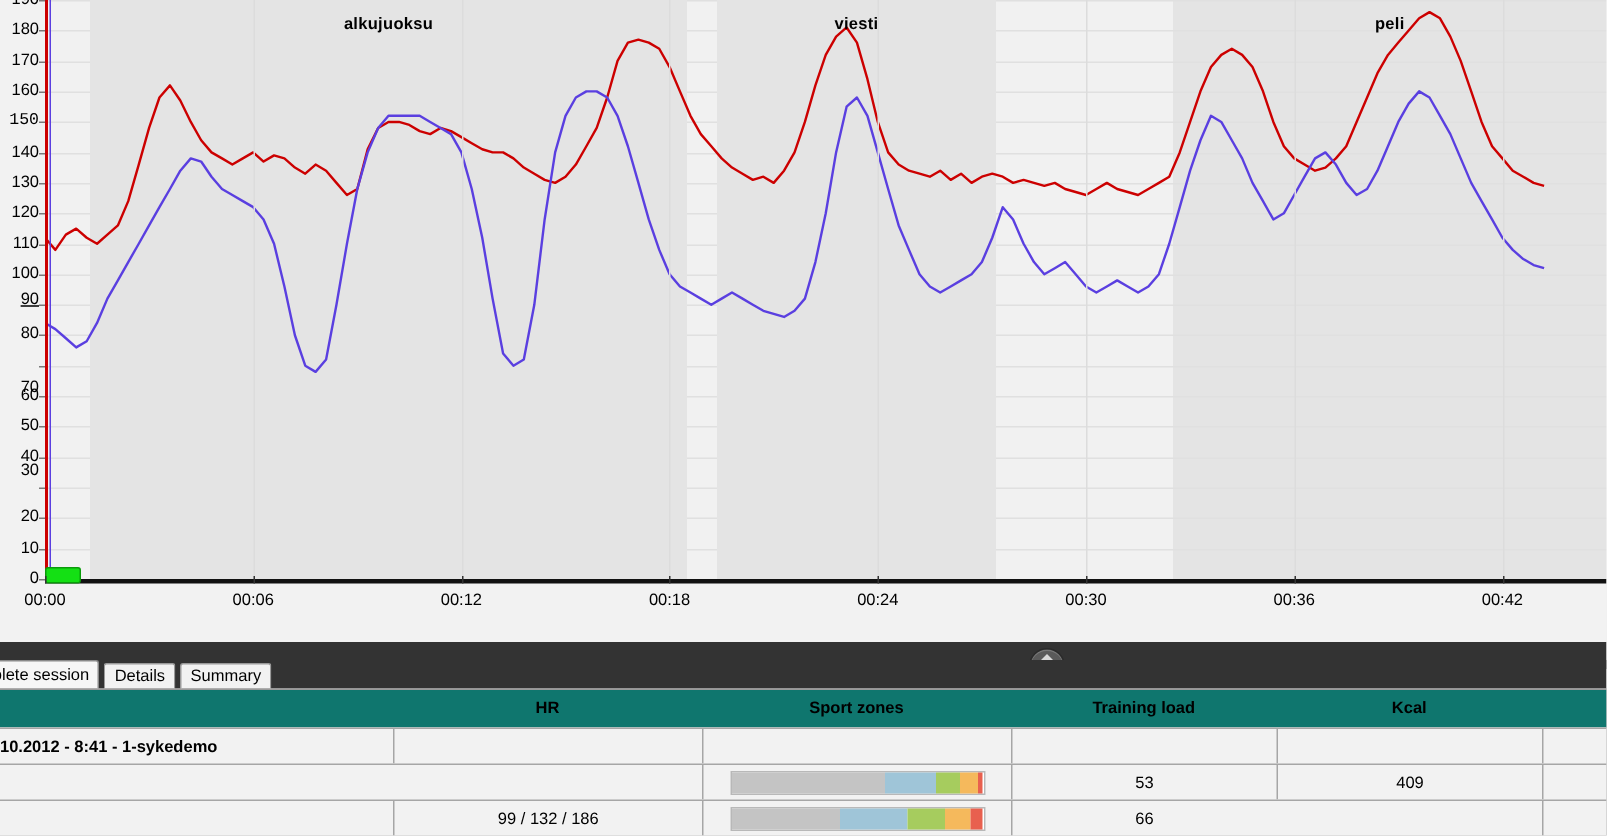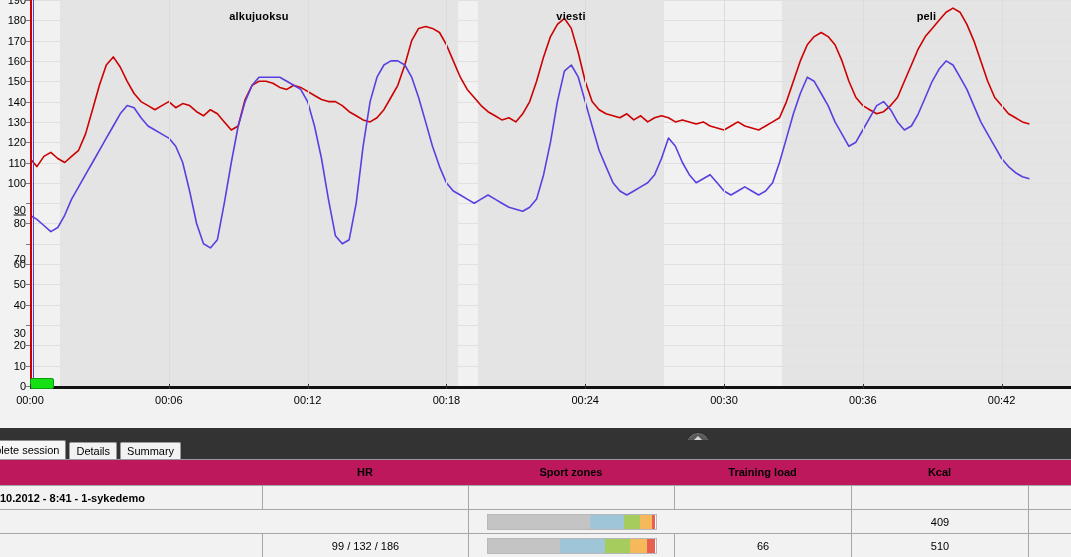--- a/index.html
+++ b/index.html
@@ -49,21 +49,21 @@
   
   #bottom{position:absolute;left:0;top:440px;width:1071px;height:117px;background:#333333;}
   #tabstrip{position:absolute;left:0;top:0;height:19px;width:1071px;}
   .tab{position:absolute;top:2px;height:17px;line-height:16px;font-size:11px;color:#000;
        background:#f2f2f2;border:1px solid #9a9a9a;border-bottom:none;
        border-radius:2px 2px 0 0;padding:0 6px;box-sizing:border-box;}
   .tab.active{top:0;height:19px;line-height:18px;background:#f6f6f6;border-color:#8a8a8a;font-weight:normal;}
 
   #table-wrap{position:absolute;left:0;top:19px;width:1071px;height:98px;background:#f2f2f2;
               border-top:1px solid #9a9a9a;}
-  #header-row{position:absolute;left:0;top:0;width:1071px;height:25px;background:#be185d;}
+  #header-row{position:absolute;left:0;top:0;width:1071px;height:25px;background:#0f766e;}
   .colhead{position:absolute;top:6px;font-size:11px;font-weight:bold;color:#000;
            text-align:center;transform:translateX(-50%);white-space:nowrap;}
 
   .trow{position:absolute;left:0;width:1071px;box-sizing:border-box;
         border-top:1px solid #a6a6a6;background:#f2f2f2;}
   .tcell{position:absolute;top:0;bottom:0;box-sizing:border-box;
          border-left:1px solid #a6a6a6;font-size:11px;color:#000;
          display:flex;align-items:center;justify-content:center;}
   .grouptitle{font-weight:bold;font-size:11px;color:#000;}
 
@@ -83,45 +83,45 @@
 
     <div id="y-axis">
         <div class="ytick" style="top: 0px;">190</div>
         <div class="ytickmark" style="top: 0px;"></div>
         <div class="ytick" style="top: 20.3158px;">180</div>
         <div class="ytickmark" style="top: 20.3158px;"></div>
         <div class="ytick" style="top: 40.6316px;">170</div>
         <div class="ytickmark" style="top: 40.6316px;"></div>
         <div class="ytick" style="top: 60.9474px; margin-left: 22px;">160</div>
         <div class="ytickmark" style="top: 60.9474px;"></div>
-        <div class="ytick" style="top: 81.2632px;">150</div>
+        <div class="ytick" style="top: 81.2632px; font-family: Liberation Mono, monospace;">150</div>
         <div class="ytickmark" style="top: 81.2632px;"></div>
         <div class="ytick" style="top: 101.579px;">140</div>
         <div class="ytickmark" style="top: 101.579px;"></div>
         <div class="ytick" style="top: 121.895px;">130</div>
         <div class="ytickmark" style="top: 121.895px;"></div>
         <div class="ytick" style="top: 142.211px;">120</div>
         <div class="ytickmark" style="top: 142.211px;"></div>
         <div class="ytick" style="top: 162.526px;">110</div>
         <div class="ytickmark" style="top: 162.526px;"></div>
         <div class="ytick" style="top: 182.842px;">100</div>
         <div class="ytickmark" style="top: 182.842px;"></div>
-        <div class="ytick" style="top: 210px; text-decoration: underline;">90</div>
+        <div class="ytick" style="top: 200px; text-decoration: underline;">90</div>
         <div class="ytickmark" style="top: 203.158px;"></div>
         <div class="ytick" style="top: 223.474px;">80</div>
         <div class="ytickmark" style="top: 223.474px;"></div>
         <div class="ytick" style="top: 259px;">70</div>
         <div class="ytickmark" style="top: 243.789px;"></div>
         <div class="ytick" style="top: 264.105px;">60</div>
         <div class="ytickmark" style="top: 264.105px;"></div>
         <div class="ytick" style="top: 284.421px;">50</div>
         <div class="ytickmark" style="top: 284.421px;"></div>
         <div class="ytick" style="top: 304.737px;">40</div>
         <div class="ytickmark" style="top: 304.737px;"></div>
-        <div class="ytick" style="top: 333px;">30</div>
+        <div class="ytick" style="top: 314px;">30</div>
         <div class="ytickmark" style="top: 325.053px;"></div>
         <div class="ytick" style="top: 345.368px;">20</div>
         <div class="ytickmark" style="top: 345.368px;"></div>
         <div class="ytick" style="top: 365.684px;">10</div>
         <div class="ytickmark" style="top: 365.684px;"></div>
         <div class="ytick" style="top: 386px;">0</div>
         <div class="ytickmark" style="top: 386px;"></div>
       </div>
 
     <div id="plot">
@@ -219,35 +219,35 @@
             <div class="rowlabel" style="width: 262px;"></div>
             <div class="tcell" style="left: 468px; width: 206px;">
               <div class="zonebar">
                 <div class="zoneseg" style="width: 61%; background: rgb(196, 196, 196);"></div>
                 <div class="zoneseg" style="width: 20%; background: rgb(159, 197, 216);"></div>
                 <div class="zoneseg" style="width: 10%; background: rgb(166, 204, 94);"></div>
                 <div class="zoneseg" style="width: 7%; background: rgb(245, 185, 92);"></div>
                 <div class="zoneseg" style="width: 2%; background: rgb(232, 96, 79);"></div>
               </div>
             </div>
+            <div class="tcell" style="left: 674px; width: 177px;">53</div>
             <div class="tcell" style="left: 851px; width: 177px;">409</div>
             <div class="tcell" style="left: 1028px; width: 43px;"></div>
           </div>
           <div class="trow" style="top: 73px; height: 24px;">
             <div class="tcell" style="left: 262px; width: 206px;">99 / 132 / 186</div>
             <div class="tcell" style="left: 468px; width: 206px;">
               <div class="zonebar">
                 <div class="zoneseg" style="width: 43%; background: rgb(196, 196, 196);"></div>
                 <div class="zoneseg" style="width: 27%; background: rgb(159, 197, 216);"></div>
                 <div class="zoneseg" style="width: 15%; background: rgb(166, 204, 94);"></div>
                 <div class="zoneseg" style="width: 10%; background: rgb(245, 185, 92);"></div>
                 <div class="zoneseg" style="width: 5%; background: rgb(232, 96, 79);"></div>
               </div>
             </div>
             <div class="tcell" style="left: 674px; width: 177px;">66</div>
-            <div class="tcell" style="left: 851px; width: 177px;">510</div>
             <div class="tcell" style="left: 1028px; width: 43px;"></div>
           </div>
         </div>
     </div>
   </div>
 
 </div>
 
 </body></html>

